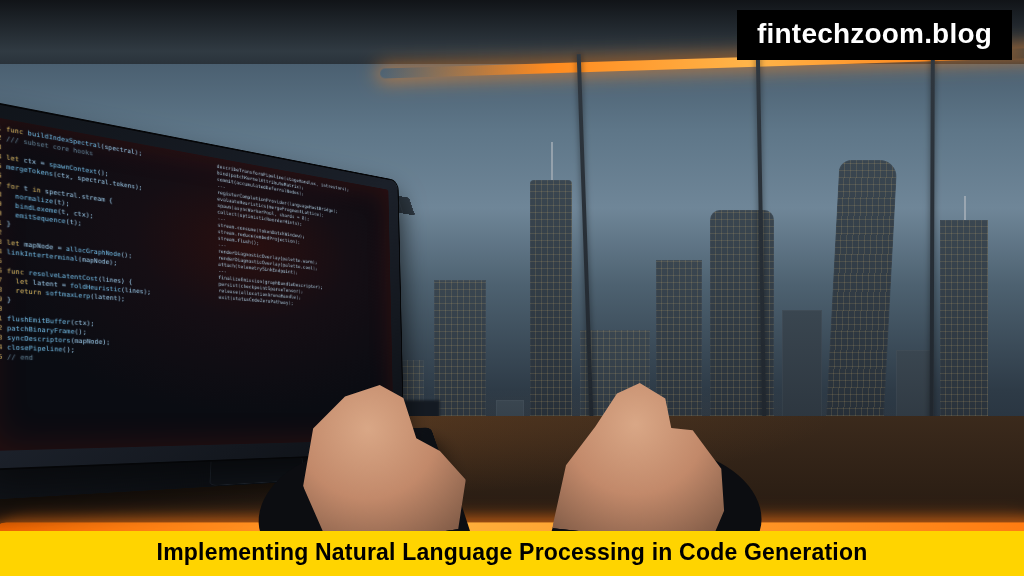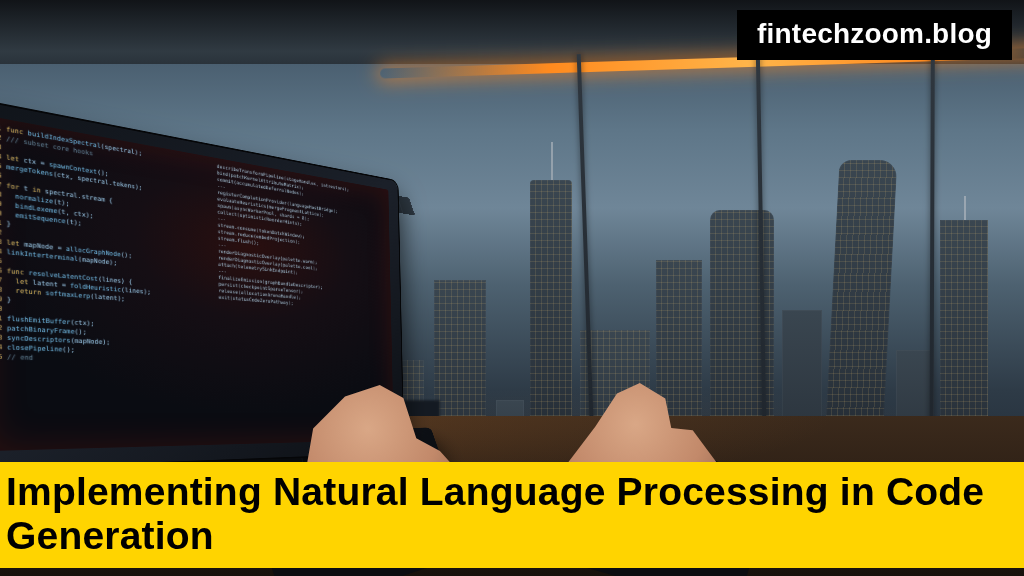--- a/index.html
+++ b/index.html
@@ -206,25 +206,26 @@
     padding: 8px 20px 10px;
     background: #000;
     color: #fff;
     font-weight: 700;
     font-size: 28px;
     letter-spacing: 0.2px;
   }
 
   .title-bar {
     position: absolute;
-    left: 0; right: 0; bottom: 8px;
+    left: 0; right: 0; bottom: 0;
     background: #ffd400;
     color: #000;
+    text-align: center;
     font-weight: 700;
-    font-size: 39px;
+    font-size: 23px;
     padding: 8px 6px 10px;
     letter-spacing: 0.2px;
   }
 </style>
 </head>
 <body>
 
 <div class="scene">
 
   <div class="sky"></div>

